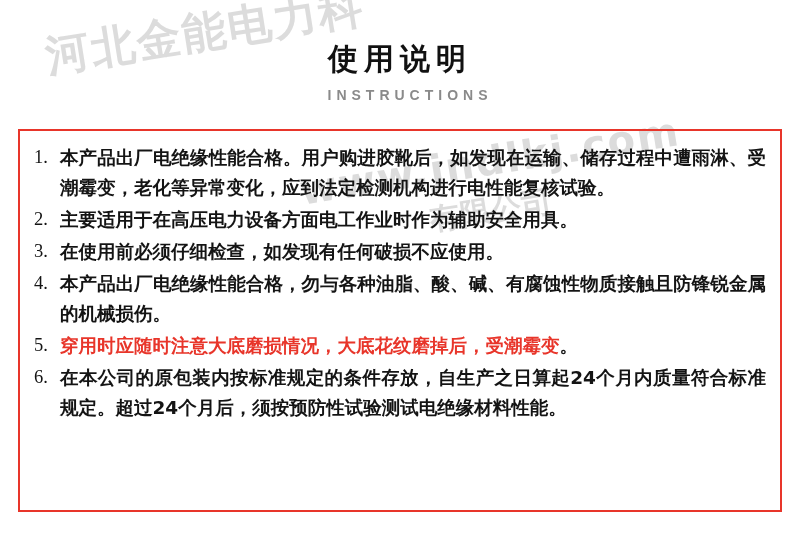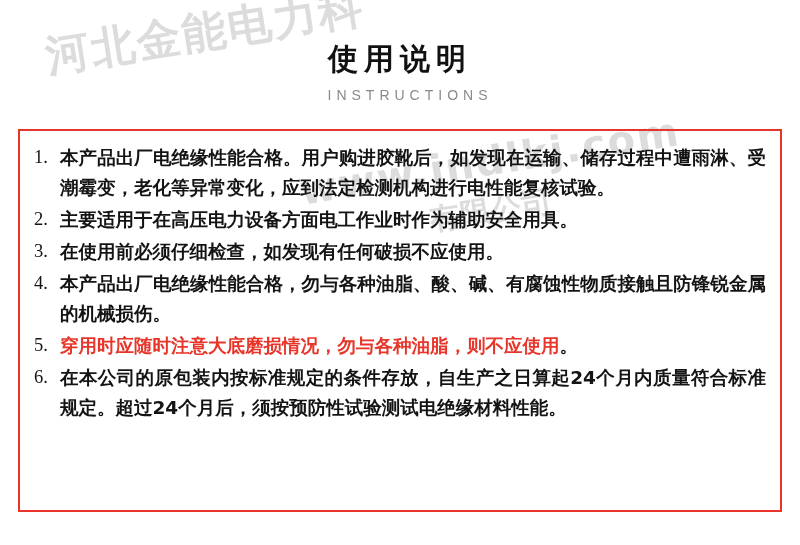--- a/index.html
+++ b/index.html
@@ -70,21 +70,21 @@
     color: #111111;
     letter-spacing: 6px;
     line-height: 1.1;
   }
   .subtitle {
     margin-top: 12px;
     font-family: "Liberation Sans", sans-serif;
     font-size: 14px;
     letter-spacing: 5px;
     color: #8a8a8a;
-    font-weight: 400;
+    font-weight: 700;
     padding-left: 20px;
   }
 
   
   .box {
     position: relative;
     z-index: 10;
     margin: 26px 18px 0 18px;
     border: 2px solid #e8352a;
     padding: 12px 14px 10px 14px;
@@ -156,20 +156,20 @@
     <li>
       <span class="num">3.</span>
       <span class="txt">在使用前必须仔细检查，如发现有任何破损不应使用。</span>
     </li>
     <li>
       <span class="num">4.</span>
       <span class="txt">本产品出厂电绝缘性能合格，勿与各种油脂、酸、碱、有腐蚀性物质接触且防锋锐金属的机械损伤。</span>
     </li>
     <li class="red">
       <span class="num">5.</span>
-      <span class="txt"><span>穿用时应随时注意大底磨损情况，勿与各种油脂，则不应使用</span><span class="tail">。</span></span>
+      <span class="txt"><span>穿用时应随时注意大底磨损情况，大底花纹磨掉后，受潮霉变</span><span class="tail">。</span></span>
     </li>
     <li>
       <span class="num">6.</span>
       <span class="txt">在本公司的原包装内按标准规定的条件存放，自生产之日算起24个月内质量符合标准规定。超过24个月后，须按预防性试验测试电绝缘材料性能。</span>
     </li>
   </ol>
 </div>
 
 </body></html>

